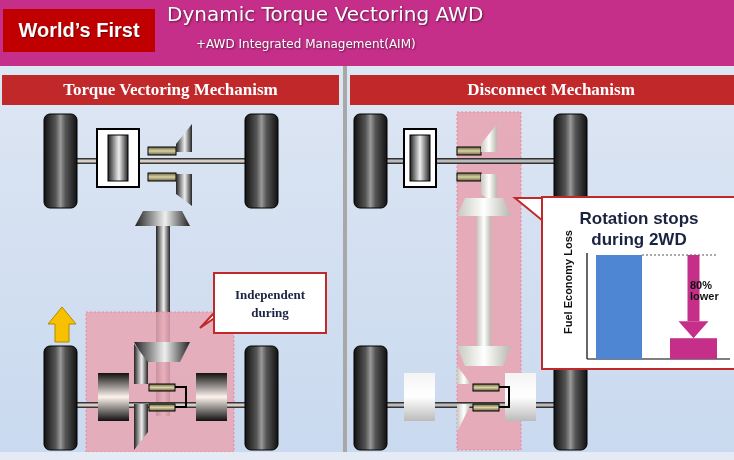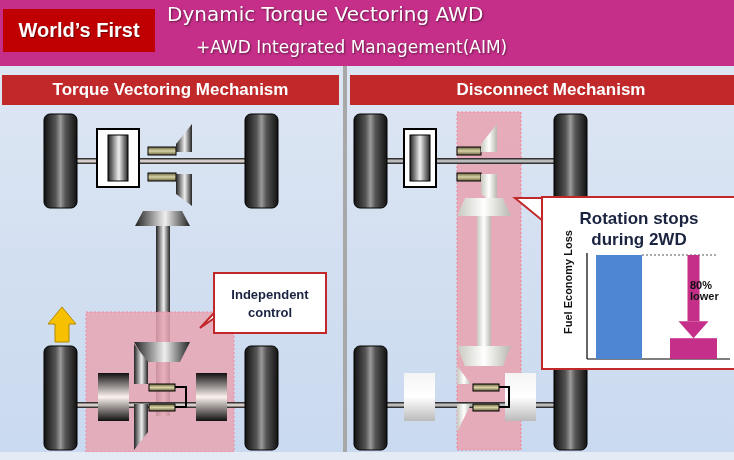--- a/index.html
+++ b/index.html
@@ -5,25 +5,25 @@
   * { box-sizing: border-box; margin: 0; padding: 0; }
   html, body { width: 734px; height: 460px; overflow: hidden; background: #d6e2f2; }
   body { position: relative; font-family: "Liberation Sans", sans-serif; }
 
   .header { position: absolute; left: 0; top: 0; width: 734px; height: 66px; background: #c52f89; }
   .badge { position: absolute; left: 3px; top: 9px; width: 152px; height: 43px; background: #c00000;
            color: #fff; font-weight: bold; font-size: 20px; display: flex; align-items: center; justify-content: center;
            text-shadow: 1px 1px 1px rgba(0,0,0,.4); }
   .title-1 { position: absolute; left: 167px; top: 2px; font-family: "DejaVu Sans", sans-serif; font-size: 20px; color: #fff;
              text-shadow: 1px 1px 2px rgba(0,0,0,.5); white-space: nowrap; }
-  .title-2 { position: absolute; left: 196px; top: 37px; font-family: "DejaVu Sans", sans-serif; font-size: 17px; color: #fff;
+  .title-2 { position: absolute; left: 196px; top: 37px; font-family: "DejaVu Sans", sans-serif; font-size: 12px; color: #fff;
              text-shadow: 1px 1px 2px rgba(0,0,0,.5); white-space: nowrap; text-align: right; }
 
   .panel { position: absolute; top: 66px; height: 394px;
-           background: linear-gradient(#dde6f3, #c9d9ef); }
+           background: linear-gradient(#dde6f3, #c9d9ef); font-family: Liberation Serif, serif; }
   .panel.left { left: 0; width: 343px; }
   .panel.right { left: 347px; width: 387px; }
   .divider { position: absolute; left: 343px; top: 66px; width: 4px; height: 394px; background: #a8a8a8; }
   .bottom-strip { position: absolute; left: 0; top: 452px; width: 734px; height: 8px; background: #e4ebf5; }
 
   .section-bar { position: absolute; top: 9px; height: 30px; background: #c0282a; color: #fff; font-weight: bold;
                  font-size: 17px; display: flex; align-items: center; justify-content: center; }
   .left .section-bar { left: 2px; width: 337px; }
   .right .section-bar { left: 3px; width: 396px; padding-left: 6px; }
 
@@ -111,21 +111,21 @@
     <rect x="149" y="338" width="26" height="7" fill="url(#pin)" stroke="#000"></rect>
     <path d="M175,321 H186 V341 H175" fill="none" stroke="#000" stroke-width="2"></path>
 
     <polygon points="62,241 48,258 55,258 55,276 69,276 69,258 76,258" fill="#f7c000" stroke="#b08a00"></polygon>
   </svg>
   <svg class="diagram" width="343" height="394" viewBox="0 0 343 394">
     <polygon points="228,232 200,262 232,240" fill="#fff" stroke="#c0282a" stroke-width="2"></polygon>
   </svg>
   <div class="callout-left" style="left:213px; top:206px;">
     <div>Independent</div>
-    <div>control</div>
+    <div>during</div>
   </div>
 </div>
 
 <div class="divider"></div>
 
 <div class="panel right">
   <div class="section-bar">Disconnect Mechanism</div>
   <svg class="diagram" width="387" height="394" viewBox="0 0 387 394">
     <defs>
       <linearGradient id="tire2" x1="0" x2="1">

